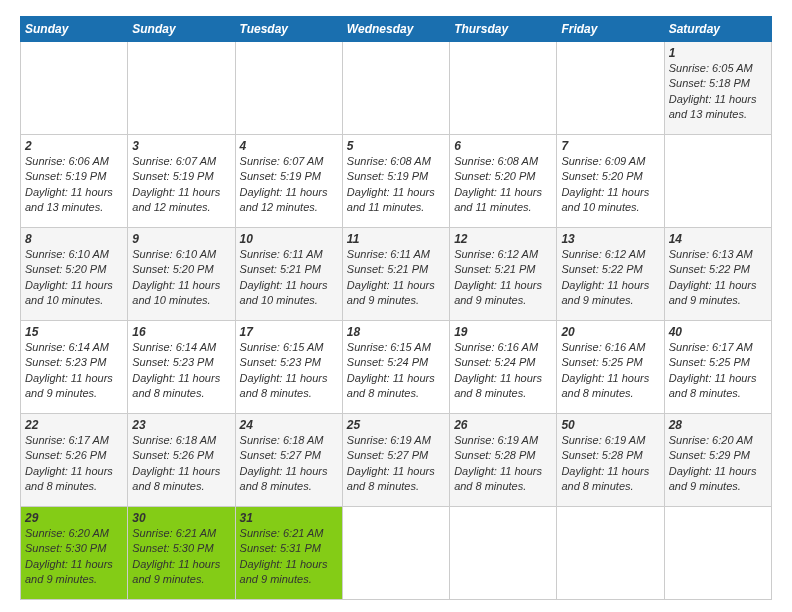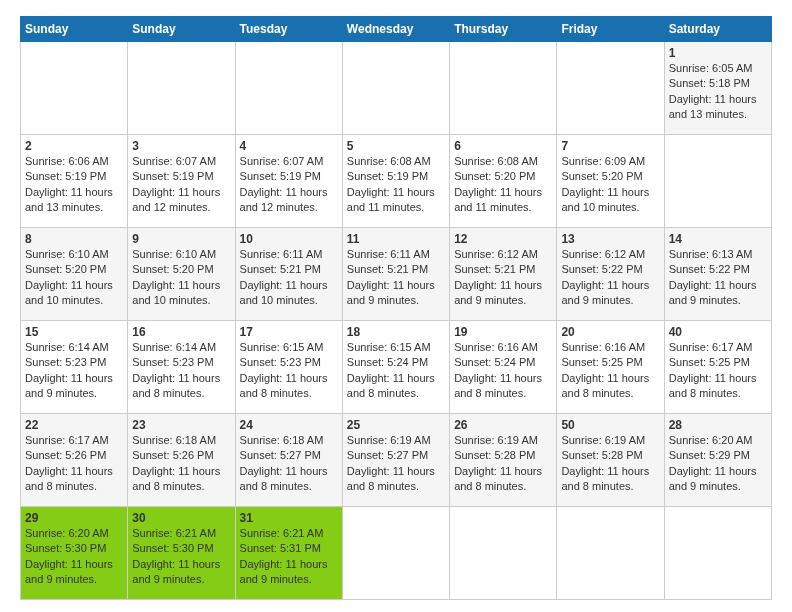--- a/index.html
+++ b/index.html
@@ -40,20 +40,21 @@
     .subtitle {
       font-size: 15px;
       color: #555;
       margin-top: 2px;
     }
     .calendar {
       flex: 1;
       border-collapse: collapse;
       width: 100%;
       table-layout: fixed;
+      font-style: italic;
     }
     .calendar thead tr th {
       background: #1a6faf;
       color: #fff;
       font-size: 12px;
       font-weight: bold;
       padding: 5px 4px;
       text-align: left;
       border: 1px solid #1a6faf;
     }

